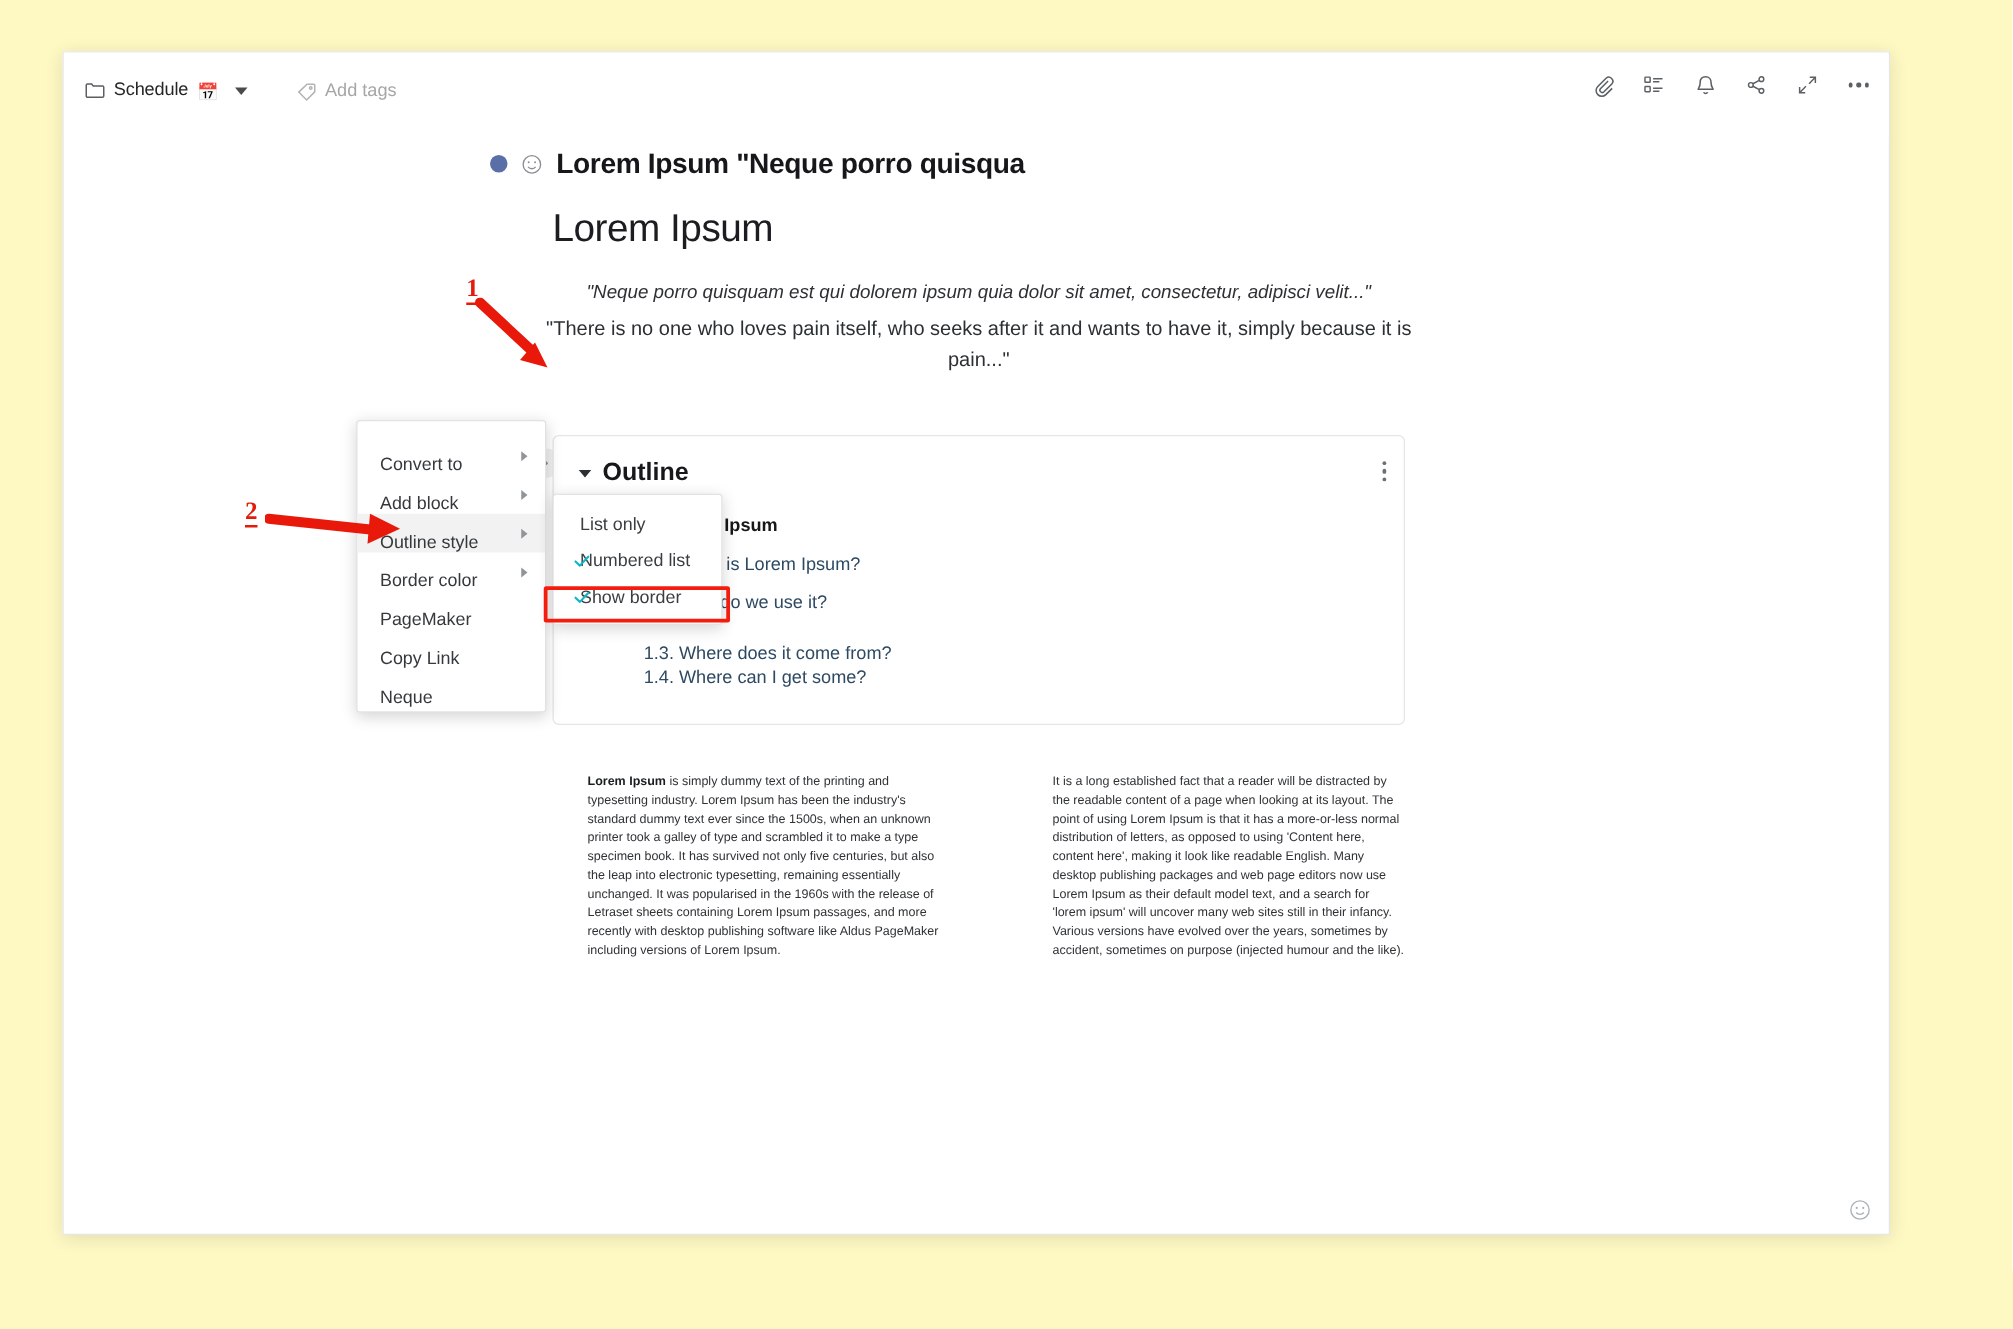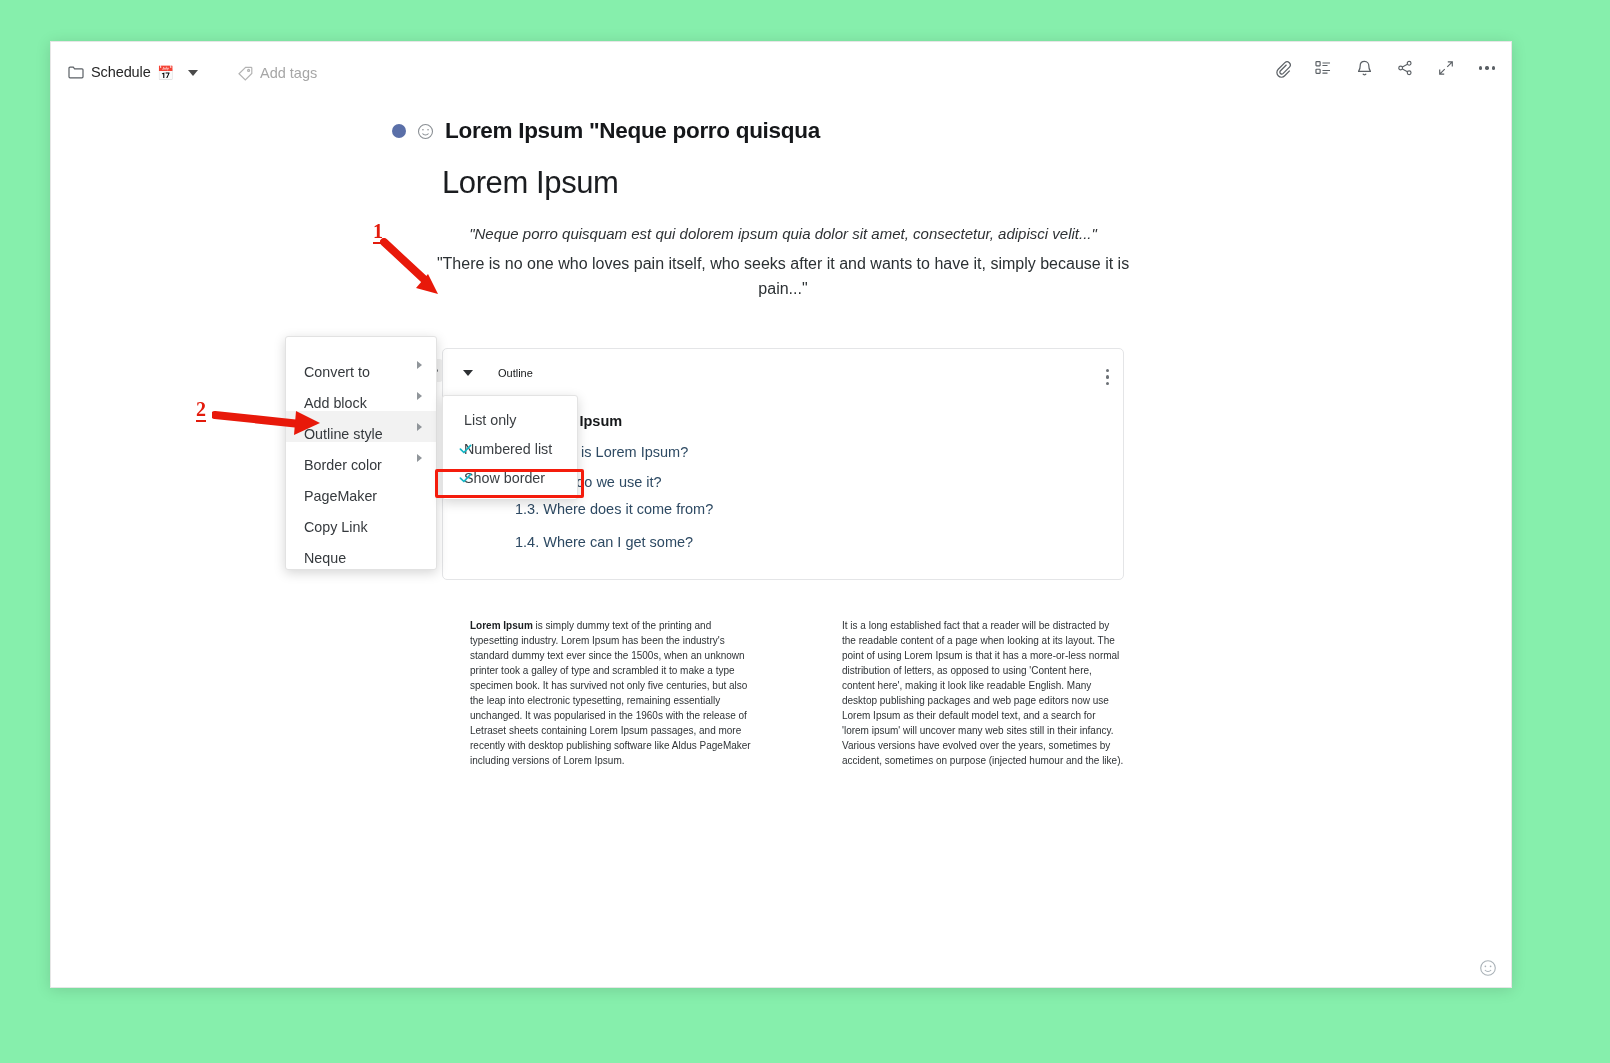--- a/index.html
+++ b/index.html
@@ -2,21 +2,21 @@
 <html><head>
 <meta charset="utf-8">
 <style>
   * { box-sizing: border-box; margin: 0; padding: 0; }
   html, body {
     width: 1610px; height: 1063px;
     background: #ffffff;
     font-family: "Liberation Sans", sans-serif;
     overflow: hidden;
   }
-  #root { position: relative; width: 1610px; height: 1063px; background: #86efac; }
+  #root { position: relative; width: 1610px; height: 1063px; background: #fef9c3; }
 
   
   .app-window {
     position: absolute;
     left: 50px; top: 41px;
     width: 1462px; height: 947px;
     background: #ffffff;
     border: 1px solid #e6e6e6;
     box-shadow: 0 2px 14px rgba(0,0,0,0.13);
     overflow: hidden;
@@ -111,21 +111,21 @@
   .outline-head {
     position: absolute; left: 20px; top: 18px;
     display: flex; align-items: center; gap: 9px;
   }
   .tri-down {
     width: 0; height: 0;
     border-left: 5px solid transparent;
     border-right: 5px solid transparent;
     border-top: 6px solid #2d3033;
   }
-  .outline-head-label { font-size: 11px; font-weight: normal; color: #16181a; margin-left: 16px; }
+  .outline-head-label { font-size: 20px; font-weight: bold; color: #16181a; }
   .outline-kebab {
     position: absolute; right: 12px; top: 18px;
     display: flex; flex-direction: column; gap: 3px; align-items: center;
     padding: 2px;
   }
   .outline-kebab i { width: 3.4px; height: 3.4px; border-radius: 50%; background: #6b7075; display: block; }
 
   .ol-item {
     position: absolute; left: 72px;
     font-size: 14.5px; color: #2e4a63; white-space: nowrap;
@@ -327,21 +327,21 @@
         </div>
         <div class="outline-kebab">
           <i></i>
             <i></i>
             <i></i>
         </div>
 
         <div class="ol-item lvl1" style="top:64px">1. Lorem Ipsum</div>
         <div class="ol-item" style="top:95px">1.1. What is Lorem Ipsum?</div>
         <div class="ol-item" style="top:125px">1.2. Why do we use it?</div>
-        <div class="ol-item" style="top:152px">1.3. Where does it come from?</div>
+        <div class="ol-item" style="top:166px">1.3. Where does it come from?</div>
         <div class="ol-item" style="top:185px">1.4. Where can I get some?</div>
       </div>
 
       <div class="col left">
         <p><b>Lorem Ipsum</b><span> is simply dummy text of the printing and typesetting industry. Lorem Ipsum has been the industry's standard dummy text ever since the 1500s, when an unknown printer took a galley of type and scrambled it to make a type specimen book. It has survived not only five centuries, but also the leap into electronic typesetting, remaining essentially unchanged. It was popularised in the 1960s with the release of Letraset sheets containing Lorem Ipsum passages, and more recently with desktop publishing software like Aldus PageMaker including versions of Lorem Ipsum.</span></p>
       </div>
 
       <div class="col right">
         <p><span>It is a long established fact that a reader will be distracted by the readable content of a page when looking at its layout. The point of using Lorem Ipsum is that it has a more-or-less normal distribution of letters, as opposed to using 'Content here, content here', making it look like readable English. Many desktop publishing packages and web page editors now use Lorem Ipsum as their default model text, and a search for 'lorem ipsum' will uncover many web sites still in their infancy. Various versions have evolved over the years, sometimes by accident, sometimes on purpose (injected humour and the like).</span></p>
       </div>

